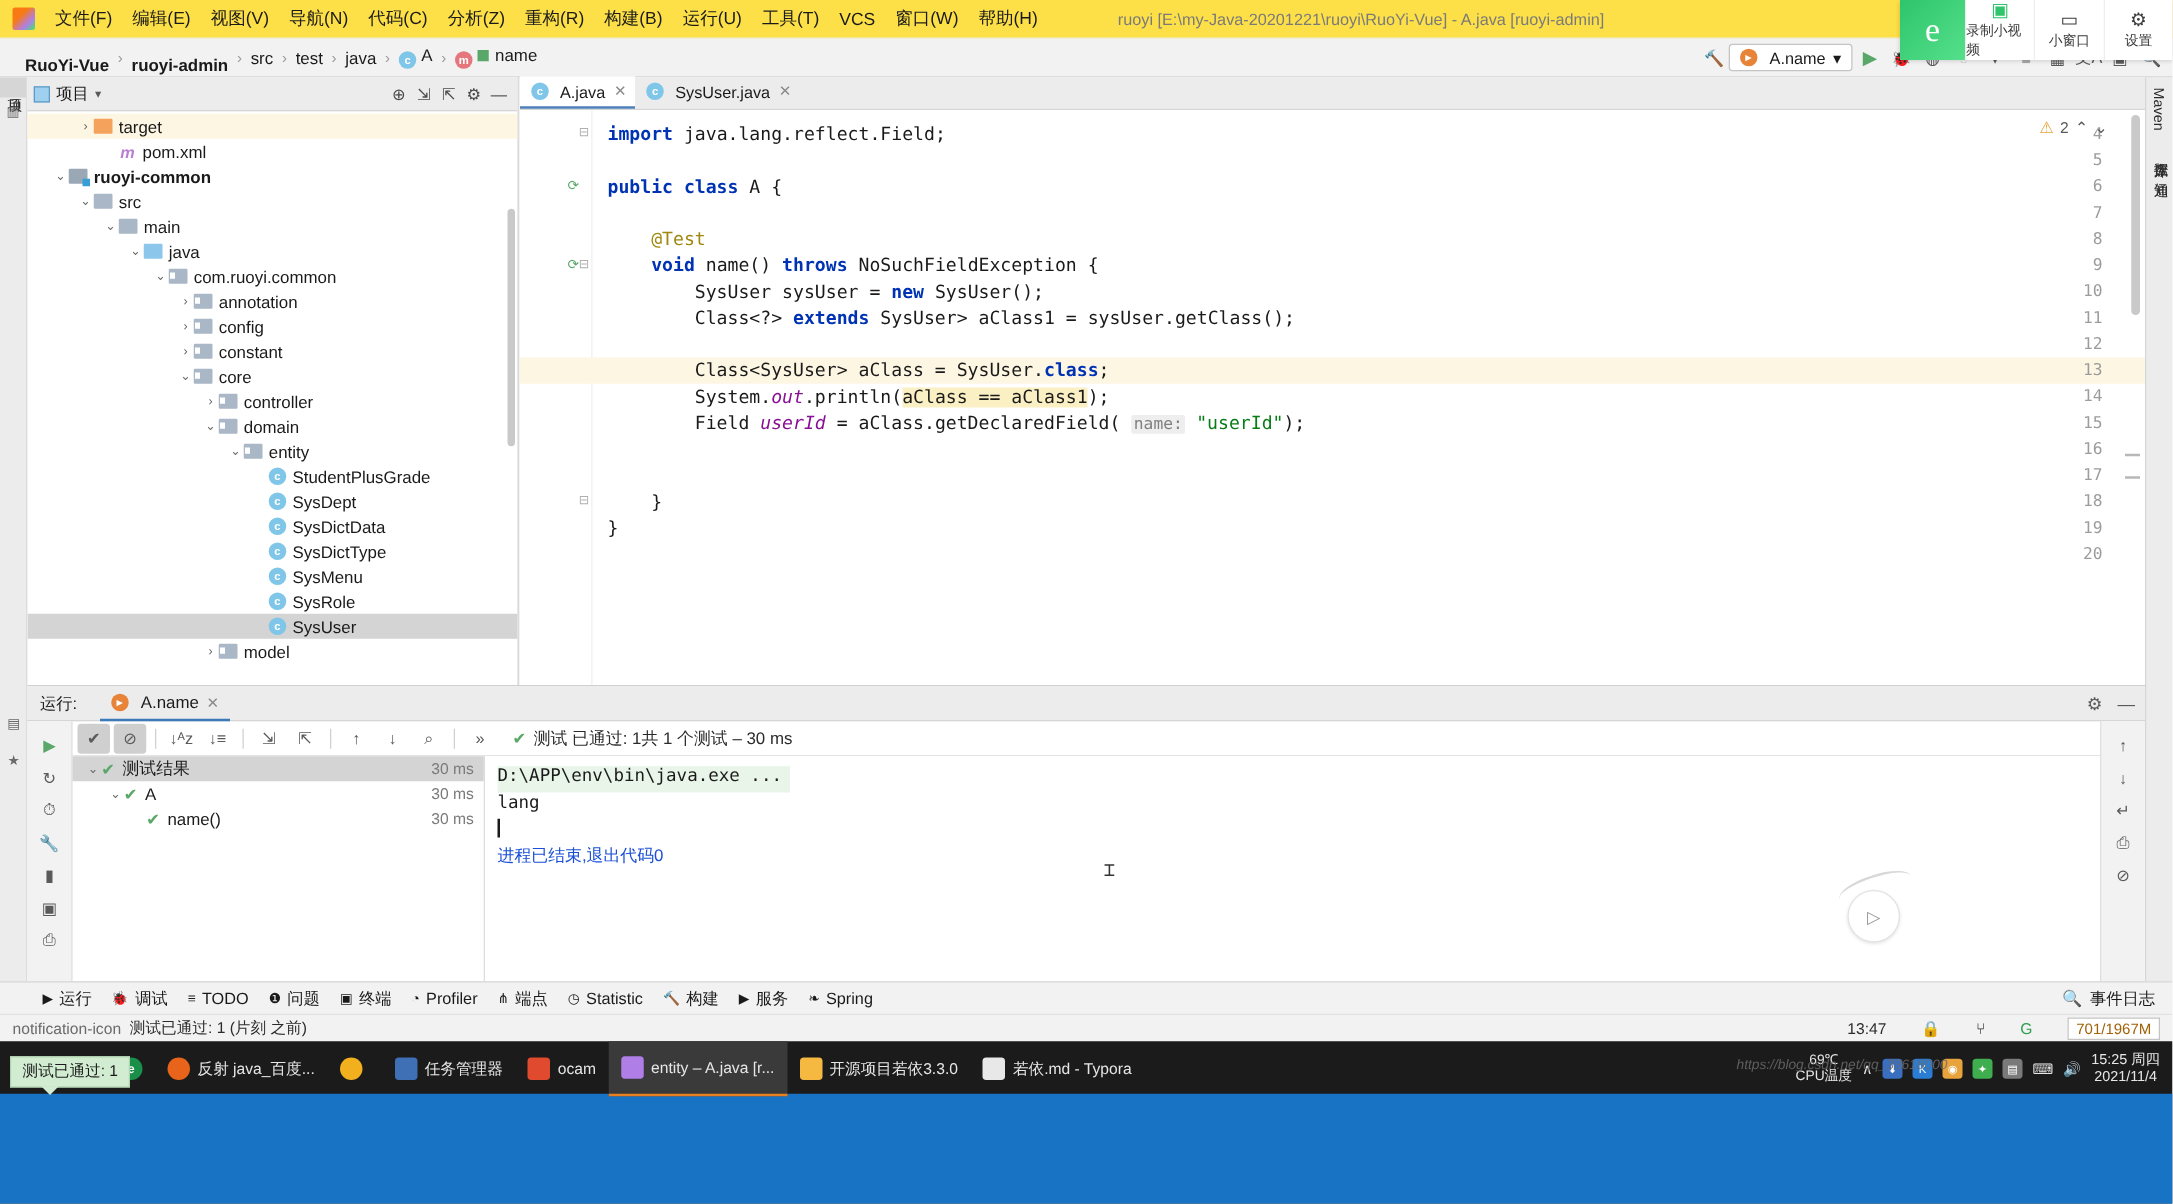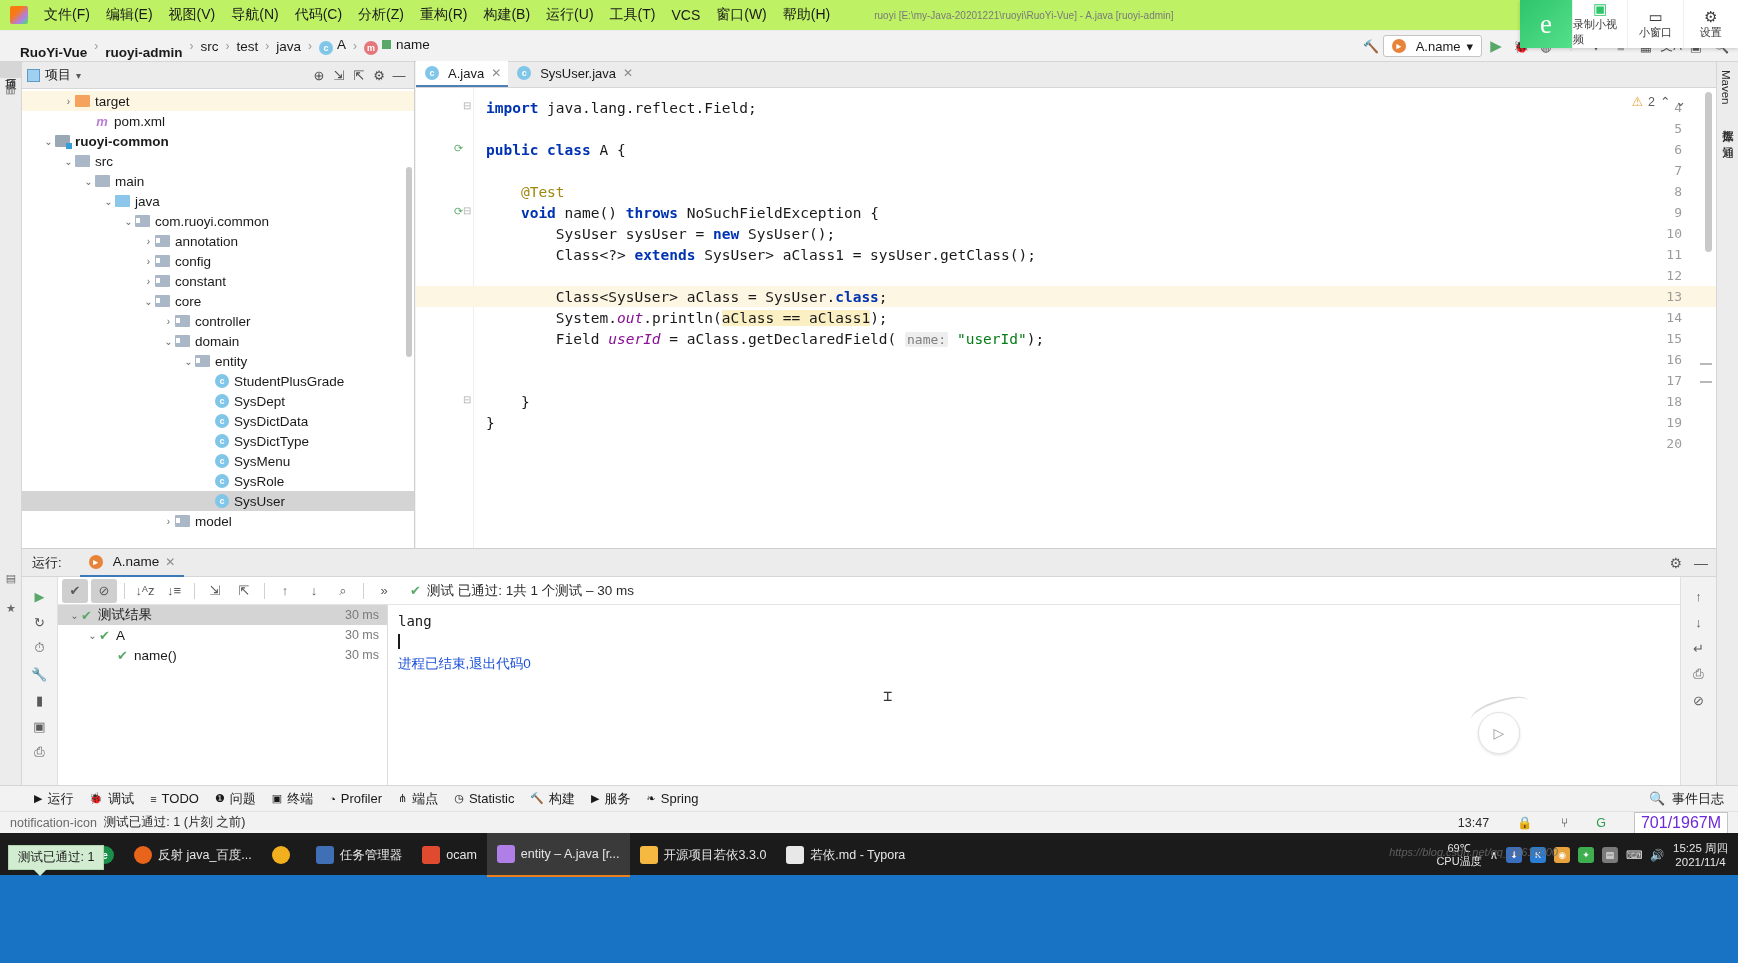--- a/index.html
+++ b/index.html
@@ -8,34 +8,34 @@
     font-family: "Liberation Sans", sans-serif;
     font-size: 13px;
     overflow: hidden;
     background: #fff;
   }
   .app { position: relative; width: 1738px; height: 963px; background: #f2f2f2; }
 
   
   .menubar {
     position: absolute; left: 0; top: 0; width: 1738px; height: 31px;
-    background: #bef264; display: flex; align-items: center;
+    background: #fde047; display: flex; align-items: center;
     border-bottom: 1px solid #ebebeb;
   }
   .ij-logo {
     width: 18px; height: 18px; margin-left: 10px; margin-right: 8px;
     background: linear-gradient(135deg,#f97a12 0%,#f97a12 35%,#b07ee7 70%,#3dea62 100%);
     border-radius: 2px; flex: 0 0 auto;
   }
   .menu-item {
     padding: 4px 8px; font-size: 14px; color: #1a1a1a; white-space: nowrap;
     cursor: default;
   }
   .win-title {
-    margin-left: 36px; color: #7a7a7a; font-size: 10px; white-space: nowrap;
+    margin-left: 56px; color: #7a7a7a; font-size: 13px; white-space: nowrap;
   }
 
   
   .navbar {
     position: absolute; left: 0; top: 31px; width: 1738px; height: 31px;
     background: #f2f2f2; display: flex; align-items: center;
     border-bottom: 1px solid #d6d6d6;
   }
   .crumbs { display: flex; align-items: center; margin-left: 20px; }
   .crumb { font-size: 13.5px; color: #1a1a1a; white-space: nowrap; cursor: default; }
@@ -260,21 +260,21 @@
   .bb-right { margin-left: auto; display: flex; align-items: center; padding-right: 14px; gap: 6px; font-size: 13px; color: #1a1a1a; }
 
   
   .statusbar {
     position: absolute; left: 0; top: 811px; width: 1738px; height: 22px;
     background: #f2f2f2; display: flex; align-items: center; padding-left: 10px;
     font-size: 12.5px; color: #2b2b2b; border-top: 1px solid #e2e2e2;
   }
   .sb-right { margin-left: auto; display: flex; align-items: center; gap: 28px; padding-right: 10px; }
   .mem-bar {
-    border: 1px solid #c4c4c4; background: #fff; padding: 1px 6px; font-size: 16px; color: #6d28d9;
+    border: 1px solid #c4c4c4; background: #fff; padding: 1px 6px; font-size: 12px; color: #a16207;
   }
 
   
   .tooltip {
     position: absolute; left: 8px; top: 845px; background: #d2ecd2;
     border: 1px solid #b0d6b0; padding: 3px 9px; font-size: 12.5px; color: #1a1a1a;
     z-index: 50;
   }
   .tooltip::after {
     content:''; position:absolute; left: 24px; bottom: -7px;
@@ -696,20 +696,21 @@
                 <span class="tt-ms">30 ms</span>
               </div>
               <div class="ttrow" style="padding-left: 46px;">
                 <span class="arrow"></span>
                 <span class="chk" style="margin-right: 6px;">✔</span>
                 <span>name()</span>
                 <span class="tt-ms">30 ms</span>
               </div>
             </div>
           <div class="console">
+            <div><span class="cline cmd">D:\APP\env\bin\java.exe ...</span></div>
             <div class="cline">lang</div>
             <div class="cline"><span class="caret"></span></div>
             <div class="cline exit">进程已结束,退出代码0</div>
             <span class="ibeam">⌶</span>
           </div>
         </div>
       </div>
       <div class="run-rightbar" id="run-right-bar">
           <div class="rt-ic">↑</div>
           <div class="rt-ic">↓</div>

